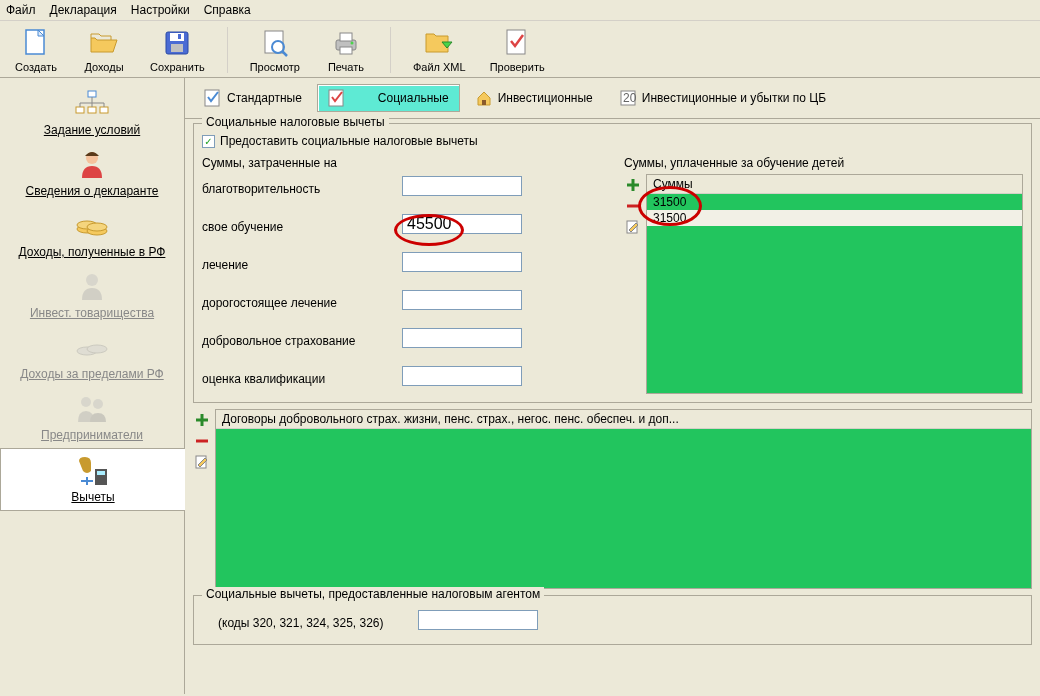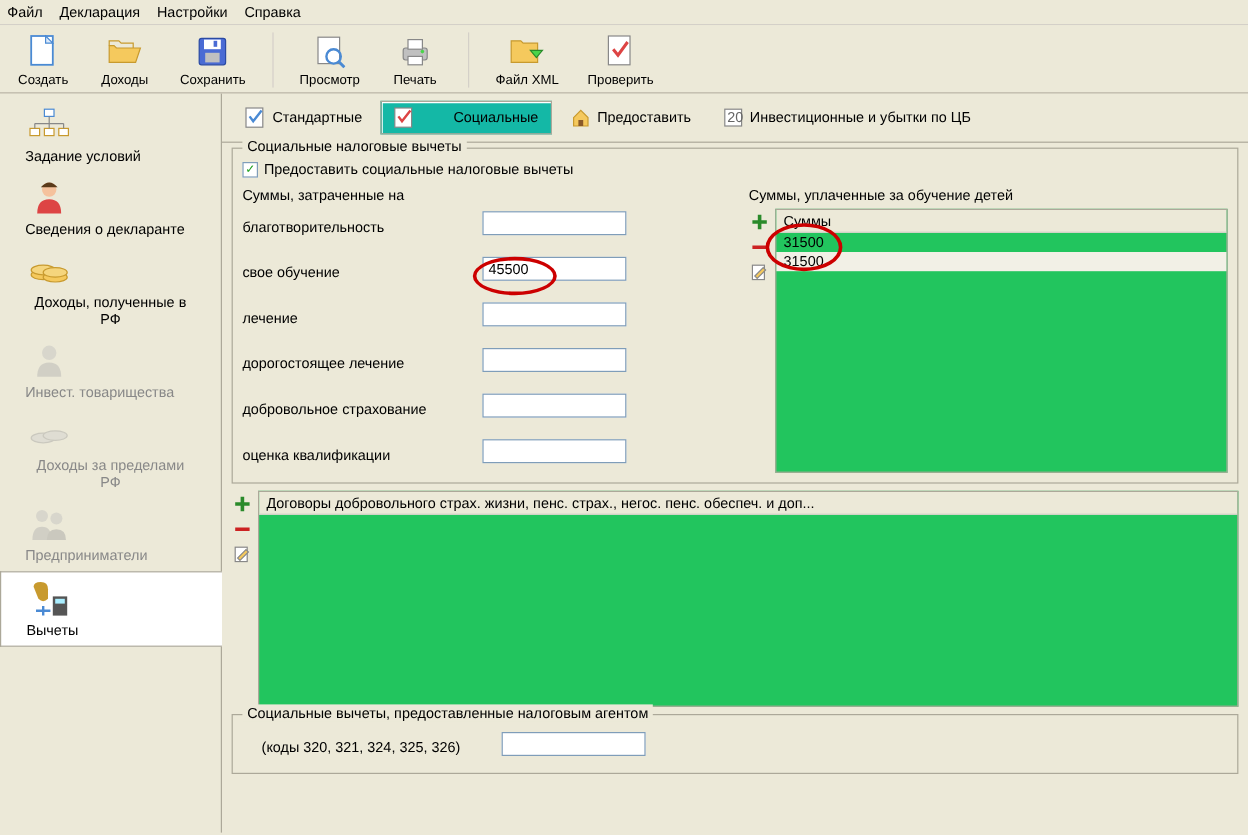--- a/index.html
+++ b/index.html
@@ -5,37 +5,37 @@
     * { box-sizing: border-box; margin: 0; padding: 0; font-family: Tahoma, Arial, sans-serif; font-size: 12px; }
     body { background: #ece9d8; color: #000; }
     .menubar { background: #ece9d8; display: flex; padding: 3px 6px; gap: 14px; border-bottom: 1px solid #d4d0c8; }
     .menubar span { cursor: default; }
     .toolbar { background: #ece9d8; display: flex; padding: 4px 6px 2px; gap: 8px; border-bottom: 1px solid #aca899; }
     .tb-btn { display: flex; flex-direction: column; align-items: center; gap: 2px; padding: 2px 8px; cursor: default; min-width: 60px; }
     .tb-btn .ico { width: 32px; height: 32px; display: flex; align-items: center; justify-content: center; }
     .tb-btn .lbl { font-size: 11px; }
     .main { display: flex; height: calc(696px - 80px); }
     .sidebar { width: 185px; background: #ece9d8; border-right: 1px solid #aca899; padding: 4px 0; }
-    .side-item { display: flex; flex-direction: column; align-items: flex-start; gap: 3px; padding: 6px 21px; cursor: default; text-align: center; }
+    .side-item { display: flex; flex-direction: column; align-items: center; gap: 3px; padding: 6px 4px; cursor: default; text-align: center; text-decoration: underline; }
     .side-item .ico { width: 40px; height: 32px; display: flex; align-items: center; justify-content: center; }
     .side-item.disabled { color: #888; }
     .side-item.selected { background: #fff; border: 1px solid #aca899; border-right: none; margin-right: -1px; }
     .content { flex: 1; background: #ece9d8; padding: 0; overflow: hidden; }
     .tabbar { display: flex; padding: 6px 8px; gap: 4px; border-bottom: 1px solid #aca899; }
     .tab-btn { display: flex; align-items: center; gap: 5px; padding: 4px 10px; border: 1px solid transparent; cursor: default; }
-    .tab-btn.active { border: 1px solid #aca899; background: #14b8a6; box-shadow: inset 1px 1px 0 #fff; gap: 32px; }
+    .tab-btn.active { border: 1px solid #aca899; background: #5eead4; box-shadow: inset 1px 1px 0 #fff; gap: 32px; }
     .panel { padding: 4px 8px; }
     .groupbox { border: 1px solid #aca899; padding: 6px 8px 8px; position: relative; margin-bottom: 6px; }
     .gb-title { position: absolute; top: -9px; left: 8px; background: #ece9d8; padding: 0 4px; }
     .row { display: flex; align-items: flex-end; margin: 4px 0; }
     .two-col { display: flex; gap: 23px; }
     .col-l { flex: 1; }
     .col-r { flex: 1; }
     .frm-label { width: 200px; }
-    .frm-input { width: 120px; height: 20px; border: 1px solid #7f9db9; background: #fff; padding: 1px 4px; font-size: 12px; }
+    .frm-input { width: 120px; height: 20px; border: 1px solid #7f9db9; background: #fff; padding: 1px 4px; font-size: 16px; }
     .checkbox-row { display: flex; align-items: center; gap: 5px; margin: 4px 0 8px; }
     .chk { width: 13px; height: 13px; border: 1px solid #7f9db9; background: #fff; display: inline-flex; align-items: center; justify-content: center; font-size: 10px; color: #21a121; }
     .list-panel { border: 1px solid #aca899; background: #22c55e; min-height: 220px; }
     .list-panel.short { min-height: 180px; }
     .list-tools { width: 22px; display: flex; flex-direction: column; gap: 3px; padding-top: 2px; }
     .lt-btn { width: 18px; height: 18px; display: flex; align-items: center; justify-content: center; border: 1px solid transparent; cursor: default; }
     .list-wrap { display: flex; }
     .list-header { background: #ece9d8; border-bottom: 1px solid #d4d0c8; padding: 2px 6px; }
     .list-row { padding: 1px 6px; }
     .list-row.alt { background: #f2f0e6; }
@@ -229,21 +229,21 @@
           </span>
         <span>Социальные</span>
       </div>
       <div class="tab-btn">
         <span>
             <svg width="18" height="18">
               <path d="M3 9 L9 3 L15 9 L15 16 L3 16 Z" fill="#f5c95d" stroke="#c89a2e"></path>
               <rect x="7" y="11" width="4" height="5" fill="#8a5a2a"></rect>
             </svg>
           </span>
-        <span>Предоставить</span>
+        <span>Инвестиционные</span>
       </div>
       <div class="tab-btn">
         <span>
             <svg width="18" height="18">
               <rect x="2" y="2" width="14" height="14" fill="#fff" stroke="#888"></rect>
               <text x="4" y="13" font-size="7" fill="#666">20..</text>
             </svg>
           </span>
         <span>Инвестиционные и убытки по ЦБ</span>
       </div>

